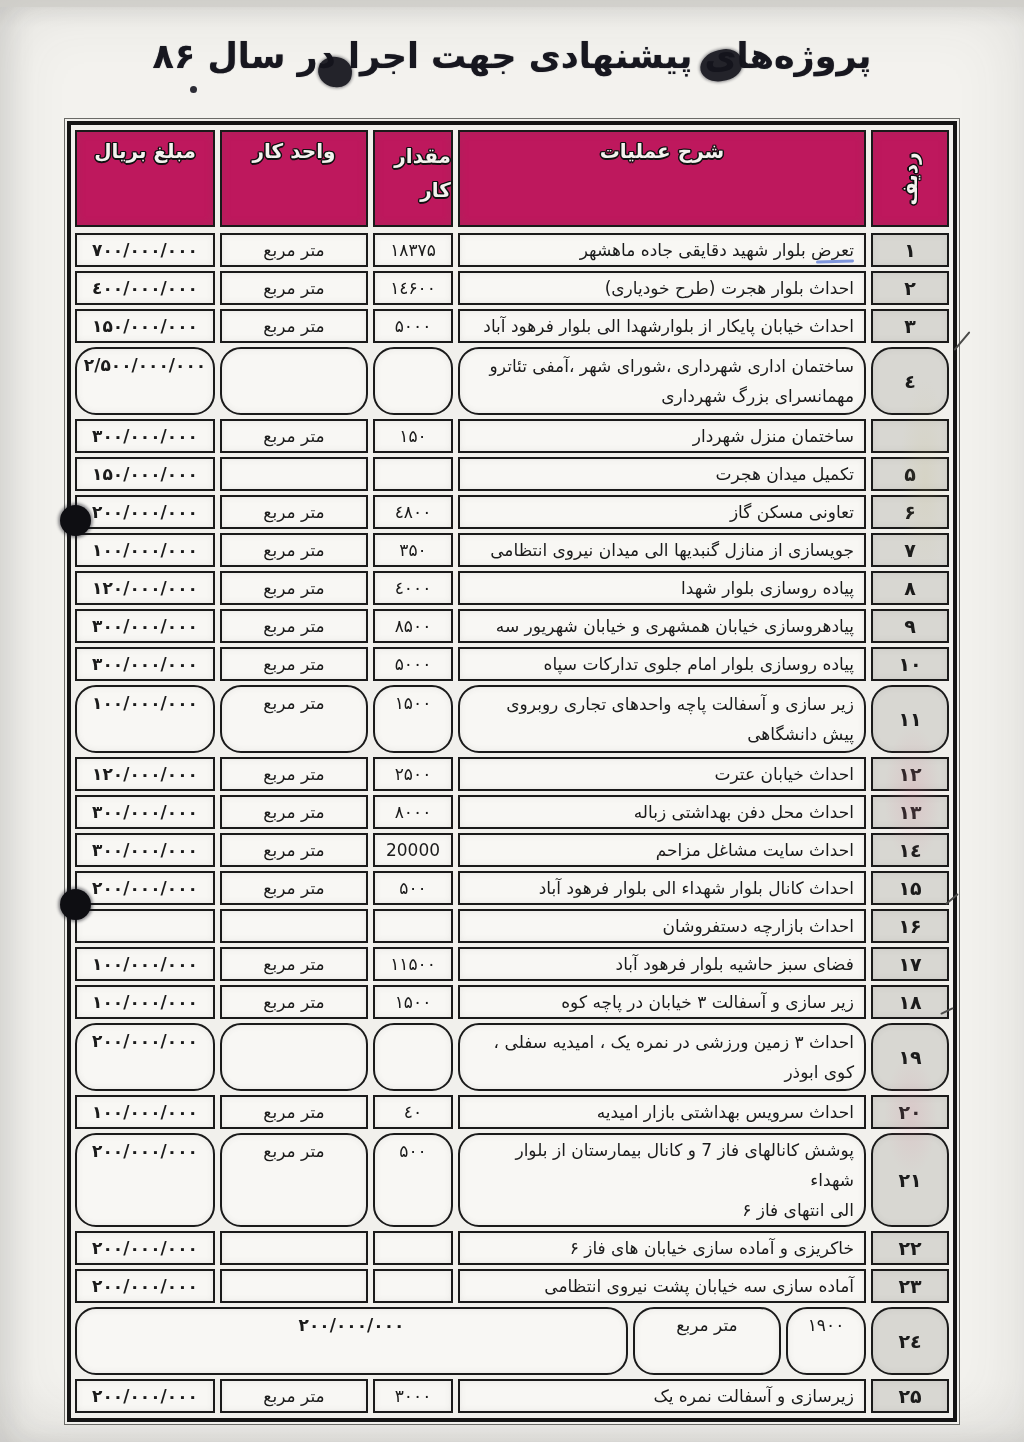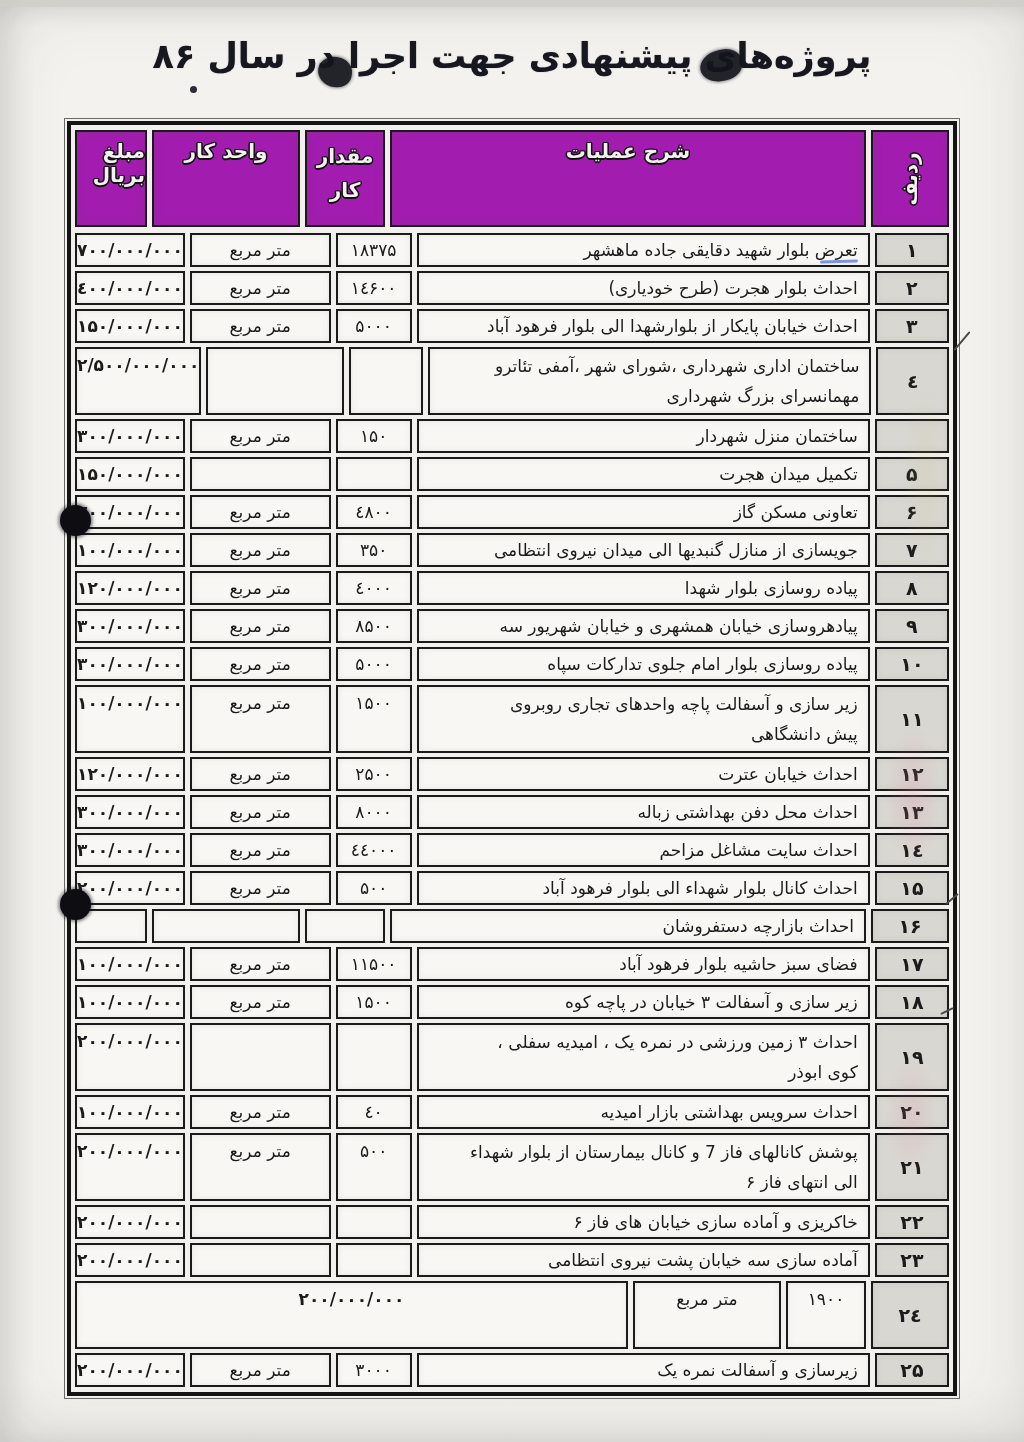--- a/index.html
+++ b/index.html
@@ -27,36 +27,36 @@
   }
   .table-inner{border:4px solid #141414;padding:5px 4px;background:#f1f0ec;}
   .row{display:flex;gap:5px;margin-bottom:4px;direction:rtl;}
   .row:last-child{margin-bottom:0;}
   .cell{
     border:2px solid #1a1a1a;background:#f8f7f4;box-sizing:border-box;
     display:flex;align-items:center;justify-content:center;
     min-height:33px;font-size:17px;color:#1b1b1b;
     box-shadow:inset 0 0 6px rgba(90,90,85,.10);
   }
-  .tall .cell{min-height:68px;}
+  .tall .cell{min-height:68px;border-radius:21px;}
   .c-no{width:78px;background:#d8d7d2;font-weight:bold;font-size:19px;}
-  .c-desc{width:476px;flex-direction:column;align-items:stretch;justify-content:center;
+  .c-desc{width:408px;flex-direction:column;align-items:stretch;justify-content:center;
           text-align:right;padding:0 10px;position:relative;}
   .c-desc div{line-height:30px;}
   .c-qty{width:80px;font-weight:normal;}
   .c-unit{width:148px;}
   .c-amt{flex:1;font-weight:bold;}
   .num{direction:ltr;unicode-bidi:isolate;}
   .tall .vtop{align-items:flex-start;padding-top:6px;}
   
   .head{margin-bottom:6px;}
-  .head .cell{min-height:97px;background:#a21caf;align-items:flex-start;padding-top:7px;
+  .head .cell{min-height:97px;background:#be185d;align-items:flex-start;padding-top:7px;
               font-size:20px;font-weight:bold;box-shadow:inset 0 0 10px rgba(90,90,85,.14);}
   .head .c-desc{flex-direction:row;justify-content:center;text-align:center;}
-  .head .c-qty{text-align:center;line-height:34px;}
+  .head .c-qty{line-height:34px;}
   .head .c-no{align-items:center;justify-content:center;padding-top:0;}
   .outline{
     color:#f3f2ee;
     text-shadow:1.5px 0 #111,-1.5px 0 #111,0 1.5px #111,0 -1.5px #111,
                 1px 1px #111,-1px -1px #111,1px -1px #111,-1px 1px #111;
   }
   .rot{transform:rotate(-90deg);display:inline-block;font-size:20px;}
   
   .pen-mark{position:absolute;right:10px;top:25px;width:38px;height:3px;
             background:rgba(45,85,205,.6);border-radius:2px;transform:rotate(-2deg);}
@@ -234,21 +234,21 @@
             </div>
     <div class="cell c-qty num vtop">۸۰۰۰</div>
     <div class="cell c-unit vtop">متر مربع</div>
     <div class="cell c-amt num vtop">۳۰۰/۰۰۰/۰۰۰</div>
   </div>
           <div class="row">
     <div class="cell c-no">۱٤</div>
     <div class="cell c-desc">
               <div>احداث سایت مشاغل مزاحم</div>
             </div>
-    <div class="cell c-qty num vtop">٤٤۰۰۰</div>
+    <div class="cell c-qty num vtop">20000</div>
     <div class="cell c-unit vtop">متر مربع</div>
     <div class="cell c-amt num vtop">۳۰۰/۰۰۰/۰۰۰</div>
   </div>
           <div class="row">
     <div class="cell c-no">۱۵</div>
     <div class="cell c-desc">
               <div>احداث کانال بلوار شهداء الی بلوار فرهود آباد</div>
             </div>
     <div class="cell c-qty num vtop">۵۰۰</div>
     <div class="cell c-unit vtop">متر مربع</div>

